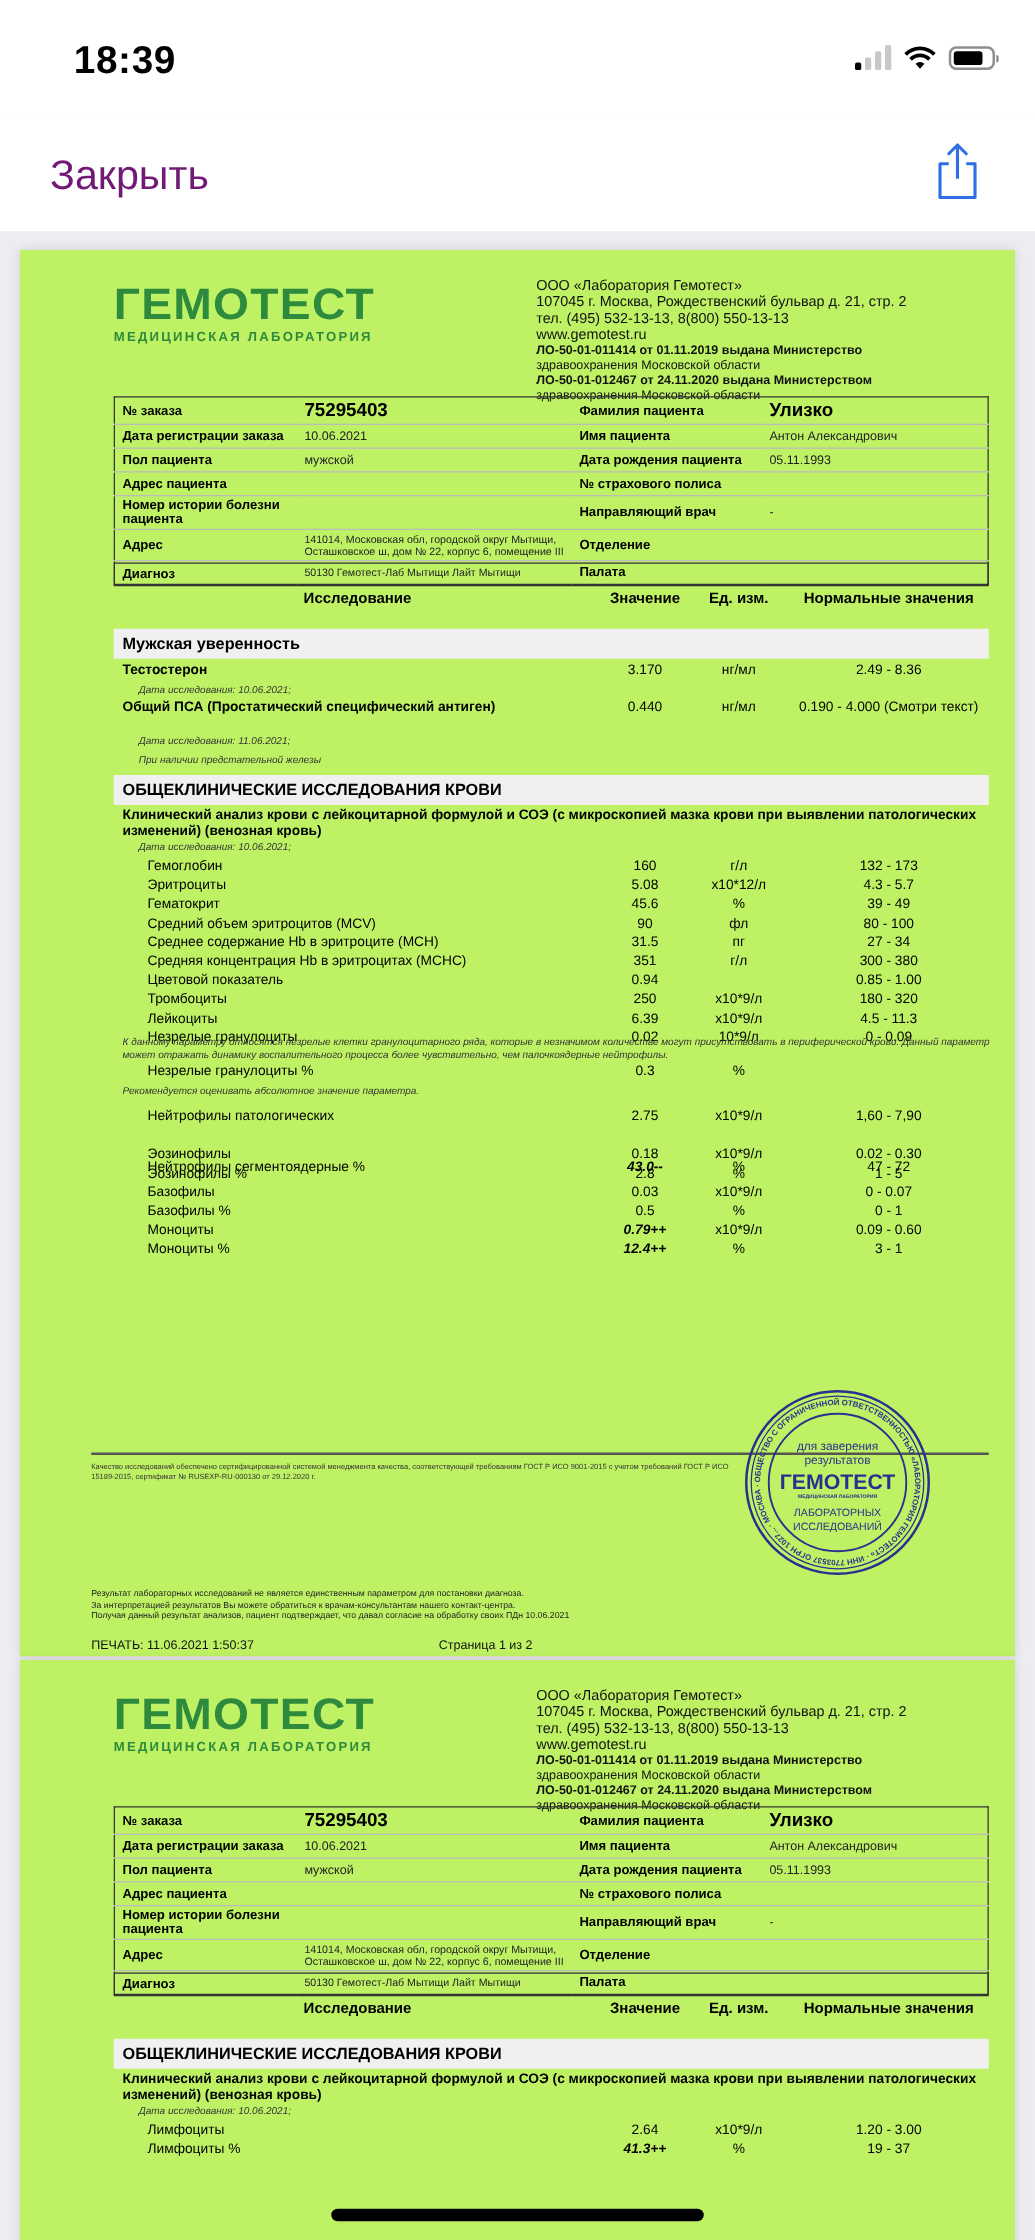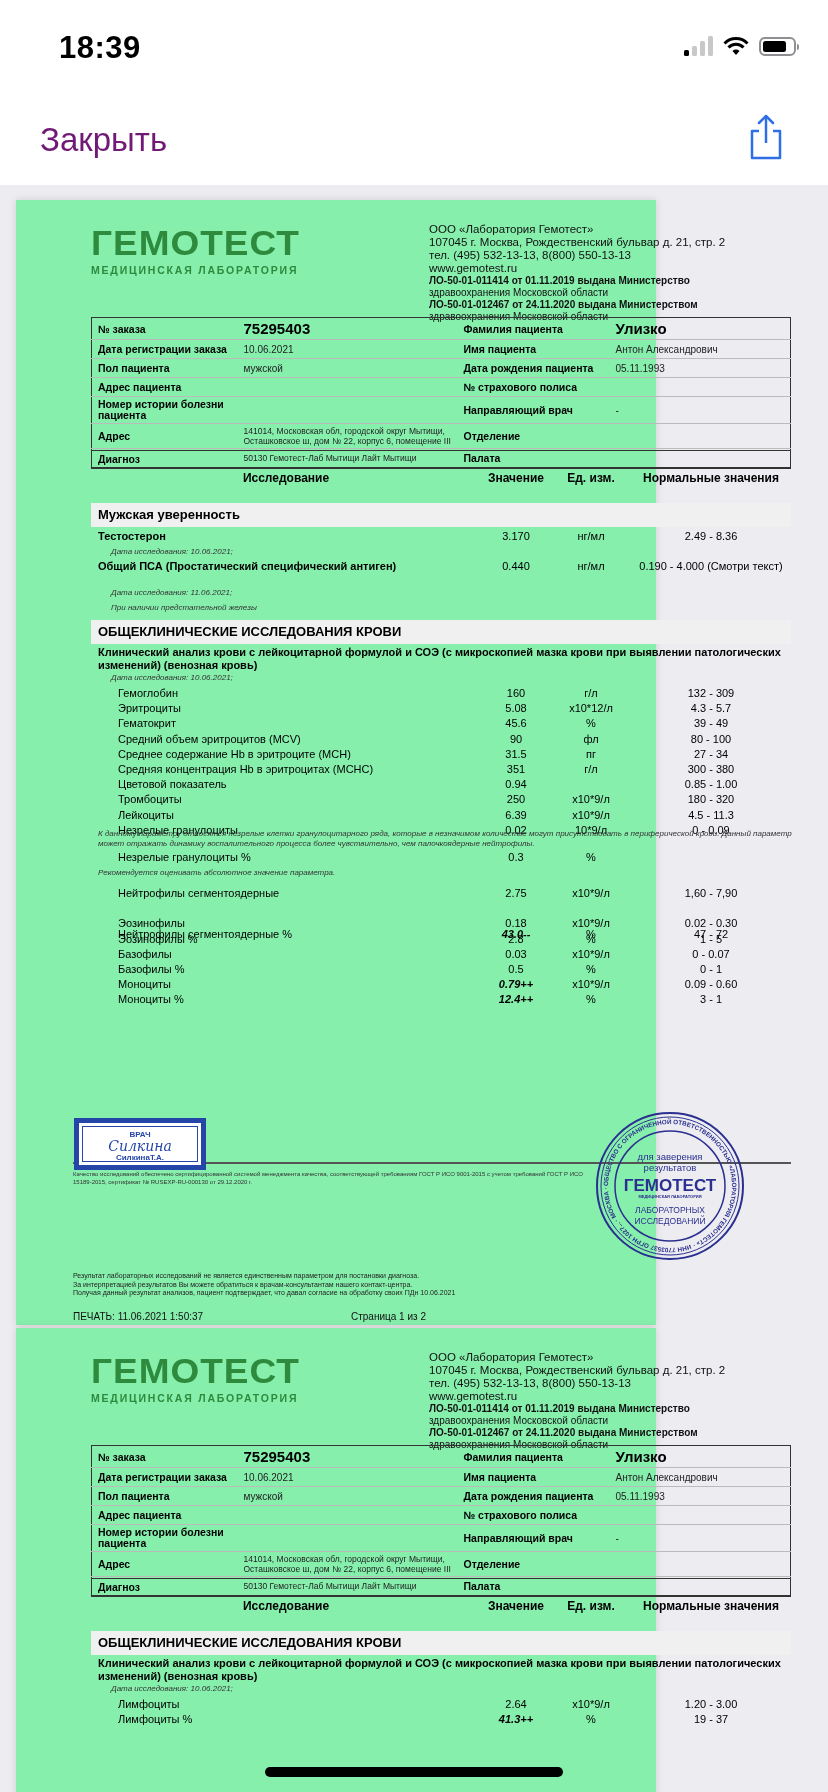--- a/index.html
+++ b/index.html
@@ -15,21 +15,21 @@
   .battery { width: 37px; height: 19px; border: 2px solid #8e8e93; border-radius: 6px; padding: 2px; position: relative; }
   .battery .fill { width: 80%; height: 100%; background: #000; border-radius: 2.5px; }
   .battery::after { content: ""; position: absolute; right: -5px; top: 5px; width: 2.5px; height: 6px; background: #8e8e93; border-radius: 0 2px 2px 0; }
 
   .navbar { position: absolute; left: 0; top: 95px; width: 828px; height: 90px; background: #fff; }
   .close-btn { position: absolute; left: 40px; top: 26px; font-size: 33px; color: #701a75; }
   .doc-title { position: absolute; left: 192px; top: 26px; font-size: 33px; color: #3a3a3a; white-space: nowrap; }
   .share-btn { position: absolute; right: 42px; top: 18px; width: 40px; height: 48px; }
 
   .viewer { position: absolute; left: 0; top: 185px; width: 828px; height: 1607px; background: #ececf1; overflow: hidden; }
-  .page { position: absolute; left: 16px; width: 640px; background: #86efac; box-shadow: 0 0 8px rgba(0,0,0,0.12); }
+  .page { position: absolute; left: 16px; width: 796px; background: #bef264; box-shadow: 0 0 8px rgba(0,0,0,0.12); }
   .page1 { top: 15px; height: 1125px; }
   .page2 { top: 1143px; height: 600px; }
 
   .logo { position: absolute; left: 75px; top: 25px; }
   .logo-main { font-size: 37px; font-weight: 700; color: #2e8b3d; letter-spacing: 1px; line-height: 38px; transform: scaleY(0.95); }
   .logo-sub { font-size: 10.5px; font-weight: 700; color: #2e8b3d; letter-spacing: 1.8px; margin-top: 1px; }
 
   .org { position: absolute; left: 413px; top: 23px; width: 360px; font-size: 11.5px; line-height: 13px; color: #111; }
   .org .lic { font-size: 10px; font-weight: 700; line-height: 12px; }
   .org .lic2 { font-size: 10px; line-height: 12px; }
@@ -207,21 +207,21 @@
 
     <div class="section" style="top:420px">ОБЩЕКЛИНИЧЕСКИЕ ИССЛЕДОВАНИЯ КРОВИ</div>
     <div class="group-title" style="top:446px">Клинический анализ крови с лейкоцитарной формулой и СОЭ (с микроскопией мазка крови при выявлении патологических изменений) (венозная кровь)</div>
     <div class="note" style="top:473px">Дата исследования: 10.06.2021;</div>
 
     <div id="rows1">
         <div class="row" style="top: 487px;">
           <span class="n">Гемоглобин</span>
           <span class="v">160</span>
           <span class="u">г/л</span>
-          <span class="r">132 - 309</span>
+          <span class="r">132 - 173</span>
         </div>
         <div class="row" style="top: 502.2px;">
           <span class="n">Эритроциты</span>
           <span class="v">5.08</span>
           <span class="u">x10*12/л</span>
           <span class="r">4.3 - 5.7</span>
         </div>
         <div class="row" style="top: 517.4px;">
           <span class="n">Гематокрит</span>
           <span class="v">45.6</span>
@@ -276,21 +276,21 @@
     <div class="row" style="top:651px">
       <span class="n"> Незрелые гранулоциты %</span>
       <span class="v">0.3</span>
       <span class="u">%</span>
       <span class="r"></span>
     </div>
     <div class="note" style="top:668px; left:82px">Рекомендуется оценивать абсолютное значение параметра.</div>
 
     <div id="rows2">
         <div class="row" style="top: 687px;">
-          <span class="n">Нейтрофилы сегментоядерные</span>
+          <span class="n">Нейтрофилы патологических</span>
           <span class="v">2.75</span>
           <span class="u">x10*9/л</span>
           <span class="r">1,60 - 7,90</span>
         </div>
         <div class="row" style="top: 728px;">
           <span class="n">Нейтрофилы сегментоядерные %</span>
           <span class="v flag">43.0--</span>
           <span class="u">%</span>
           <span class="r">47 - 72</span>
         </div>
@@ -328,27 +328,20 @@
           <span class="n">Моноциты %</span>
           <span class="v flag">12.4++</span>
           <span class="u">%</span>
           <span class="r">3 - 1</span>
         </div>
       </div>
 
     <div class="hr" style="top:962px"></div>
     <div class="tiny" style="top:971px">Качество исследований обеспечено сертифицированной системой менеджмента качества, соответствующей требованиям ГОСТ Р ИСО 9001-2015 с учетом требований ГОСТ Р ИСО 15189-2015, сертификат № RUSEXP-RU-000130 от 29.12.2020 г.</div>
 
-    <div class="stamp-rect">
-      <div class="inner">
-        <div class="vrach">ВРАЧ</div>
-        <div class="sig-line">Силкина</div>
-        <div class="name">СилкинаТ.А.</div>
-      </div>
-    </div>
 
     <svg class="stamp-circle" viewBox="0 0 152 152">
       <circle cx="76" cy="76" r="73" stroke="#2b2f8f" stroke-width="2" fill="none"></circle>
       <circle cx="76" cy="76" r="69" stroke="#2b2f8f" stroke-width="1" fill="none"></circle>
       <circle cx="76" cy="76" r="55" stroke="#2b2f8f" stroke-width="1.5" fill="none"></circle>
       <defs>
         <path id="arc" d="M 14 76 A 62 62 0 1 1 138 76 A 62 62 0 1 1 14 76"></path>
       </defs>
       <text font-size="6.3" fill="#2b2f8f" font-weight="700" font-family="Liberation Sans, sans-serif">
         <textPath href="#arc" id="seal-arc">ОБЩЕСТВО С ОГРАНИЧЕННОЙ ОТВЕТСТВЕННОСТЬЮ «ЛАБОРАТОРИЯ ГЕМОТЕСТ» · ИНН 7703537 ОГРН 1027... · МОСКВА ·</textPath>

